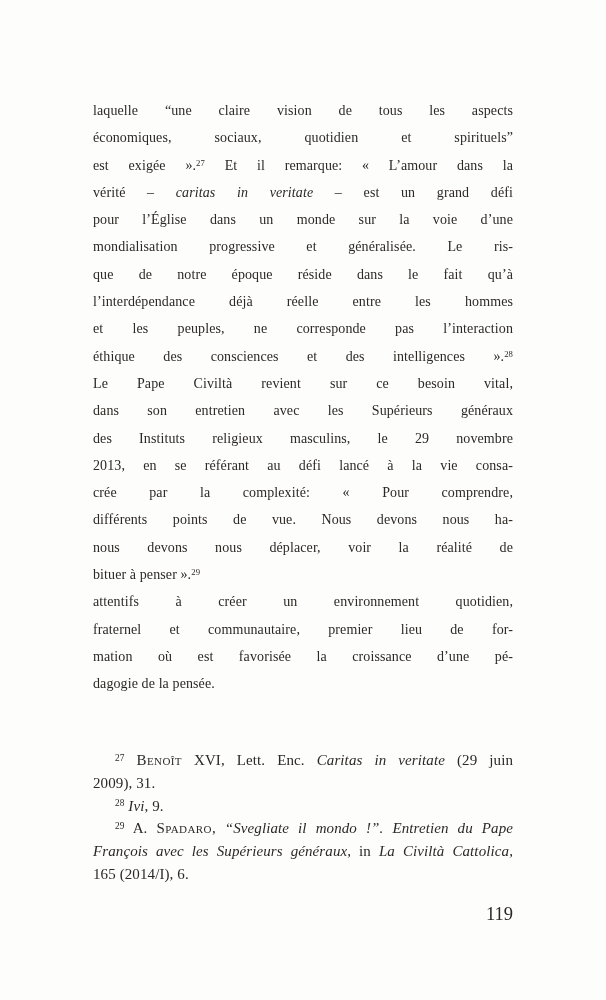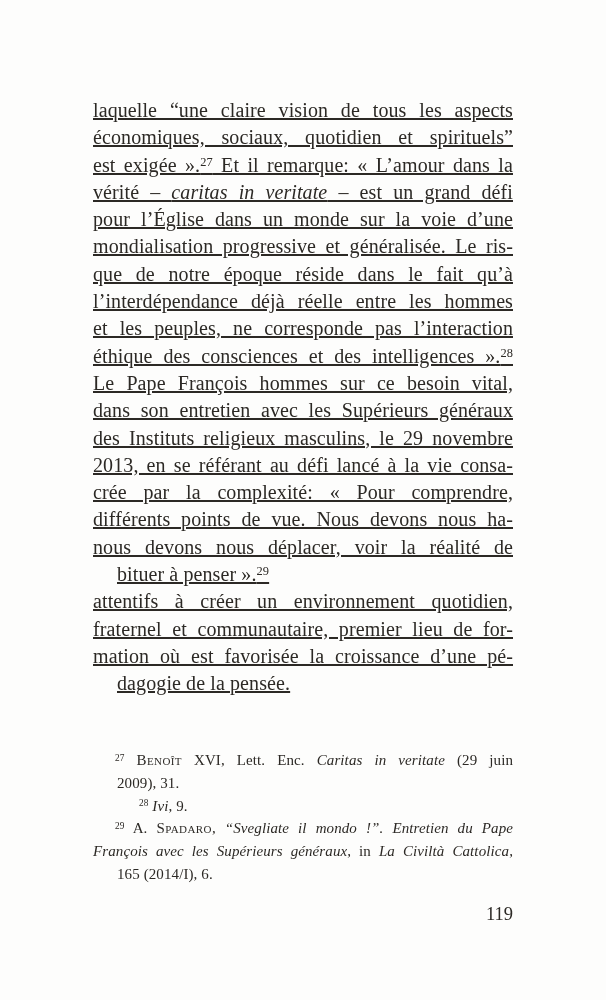--- a/index.html
+++ b/index.html
@@ -19,42 +19,40 @@
     width:606px;height:1000px;
     background:var(--paper);
     overflow:hidden;
   }
   .body-text{
     position:absolute;
     left:93px;top:97px;
     width:420px;
   }
   .body-text .line{
-    font-size:20px;
+    font-size:14px;
     line-height:27.3px;
     text-align:justify;
     text-align-last:justify;
     letter-spacing:0.1px;
-    text-decoration:underline;
   }
   .footnotes{
     position:absolute;
     left:93px;top:749px;
     width:420px;
   }
   .footnotes .line{
     font-size:15px;
     line-height:22.8px;
     text-align:justify;
     text-align-last:justify;
     letter-spacing:0.1px;
   }
   .line.last{
     text-align-last:left;
-    margin-left:24px;
   }
   .line.indent{
     padding-left:26px;
   }
   .footnotes .line.indent{
     padding-left:22px;
   }
   .seg-i{font-style:italic;}
   .seg-sc{font-variant-caps:small-caps;letter-spacing:0.4px;margin-top:20px;}
   sup.fnref{
@@ -81,21 +79,21 @@
       <div class="line"><span>laquelle “une claire vision de tous les aspects</span></div>
       <div class="line"><span>économiques, sociaux, quotidien et spirituels”</span></div>
       <div class="line"><span>est exigée ».</span><sup class="fnref">27</sup><span> Et il remarque: « L’amour dans la</span></div>
       <div class="line"><span>vérité – </span><span class="seg-i">caritas in veritate</span><span> – est un grand défi</span></div>
       <div class="line"><span>pour l’Église dans un monde sur la voie d’une</span></div>
       <div class="line"><span>mondialisation progressive et généralisée. Le ris-</span></div>
       <div class="line"><span>que de notre époque réside dans le fait qu’à</span></div>
       <div class="line"><span>l’interdépendance déjà réelle entre les hommes</span></div>
       <div class="line"><span>et les peuples, ne corresponde pas l’interaction</span></div>
       <div class="line"><span>éthique des consciences et des intelligences ».</span><sup class="fnref">28</sup></div>
-      <div class="line"><span>Le Pape François hommes sur ce besoin vital,</span></div>
+      <div class="line"><span>Le Pape Civiltà revient sur ce besoin vital,</span></div>
       <div class="line"><span>dans son entretien avec les Supérieurs généraux</span></div>
       <div class="line"><span>des Instituts religieux masculins, le 29 novembre</span></div>
       <div class="line"><span>2013, en se référant au défi lancé à la vie consa-</span></div>
       <div class="line"><span>crée par la complexité: « Pour comprendre,</span></div>
       <div class="line"><span>différents points de vue. Nous devons nous ha-</span></div>
       <div class="line"><span>nous devons nous déplacer, voir la réalité de</span></div>
       <div class="line last"><span>bituer à penser ».</span><sup class="fnref">29</sup></div>
       <div class="line"><span>attentifs à créer un environnement quotidien,</span></div>
       <div class="line"><span>fraternel et communautaire, premier lieu de for-</span></div>
       <div class="line"><span>mation où est favorisée la croissance d’une pé-</span></div>

